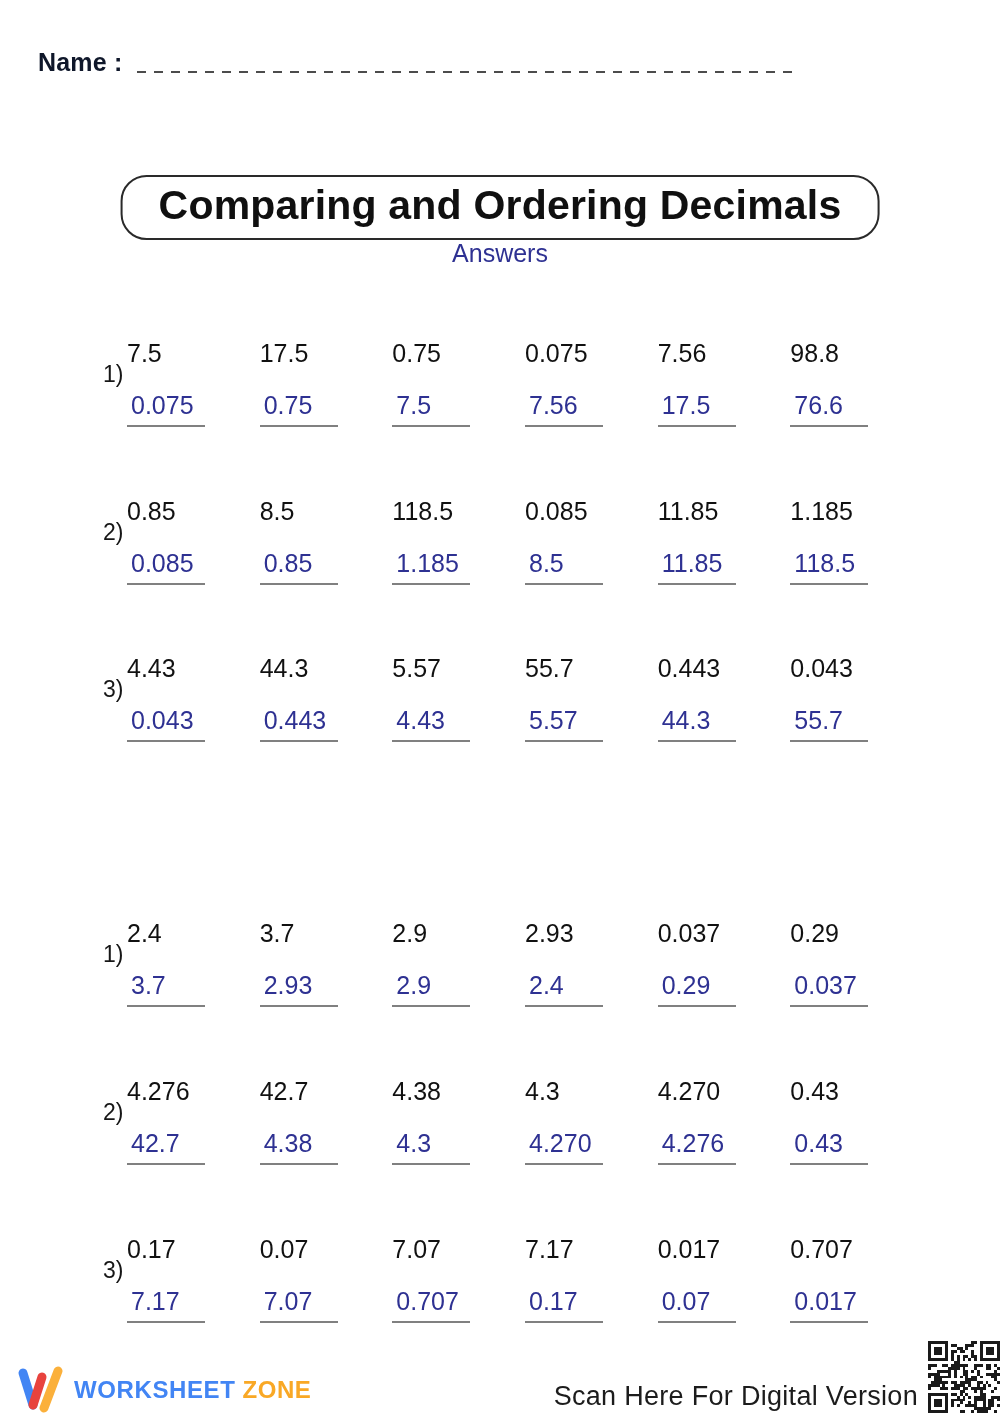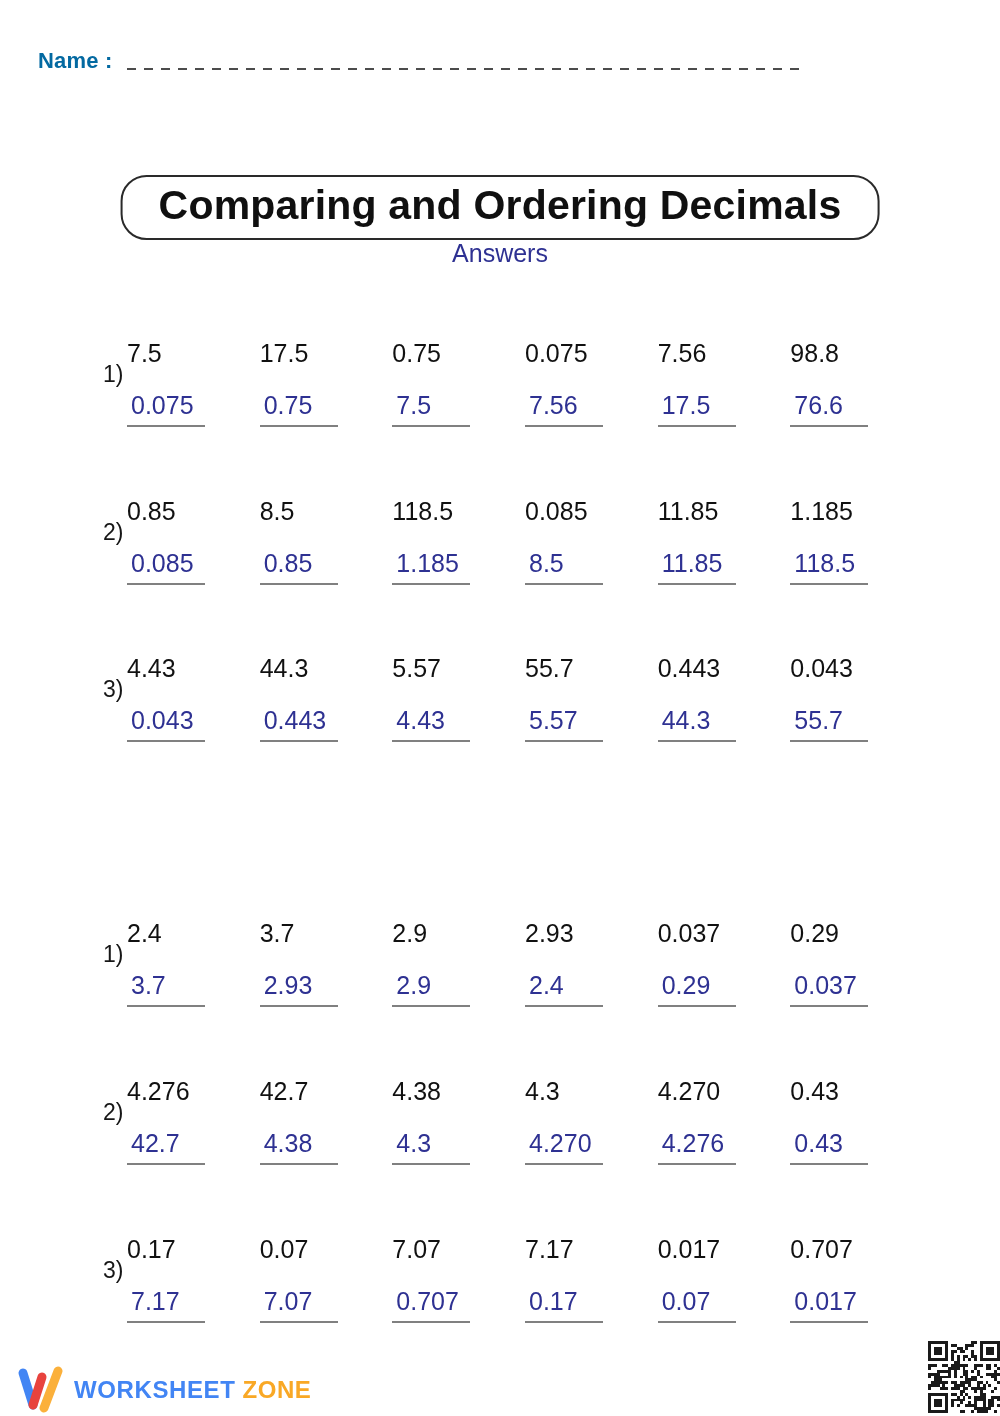--- a/index.html
+++ b/index.html
@@ -14,21 +14,21 @@
   *{box-sizing:border-box;margin:0;padding:0;}
   html,body{background:#fff;}
   body{
     width:1000px;height:1416px;position:relative;overflow:hidden;
     font-family:"Liberation Sans","DejaVu Sans",sans-serif;color:var(--ink);
   }
   .sheet{position:absolute;inset:0;}
 
   
   .field-row{position:absolute;display:flex;align-items:flex-end;}
-  .field-label{font-size:22px;font-weight:700;color:#0369a1;letter-spacing:.2px;white-space:nowrap;}
+  .field-label{font-size:25px;font-weight:700;color:#0f172a;letter-spacing:.2px;white-space:nowrap;}
   .dash-line{
     height:2px;margin-bottom:4px;
     background:repeating-linear-gradient(90deg,#4c4c4c 0 9px,transparent 9px 17px);
   }
   #name-row{top:48px;left:38px;width:762px;}
   #name-row .dash-line{flex:1;margin-left:14px;}
   #score-date-row{top:104px;left:38px;width:762px;}
   #score-line{width:246px;margin-left:14px;}
   #date-label{margin-left:28px;}
   #date-line{flex:1;margin-left:16px;}
@@ -341,20 +341,21 @@
     <svg class="logo-mark" viewBox="0 0 50 48">
       <line x1="7" y1="7" x2="17" y2="39" stroke="var(--logo-blue)" stroke-width="9" stroke-linecap="round"></line>
       <line x1="17" y1="39" x2="26" y2="11" stroke="var(--logo-red)" stroke-width="9" stroke-linecap="round"></line>
       <line x1="28" y1="42" x2="42" y2="5" stroke="var(--logo-yellow)" stroke-width="9" stroke-linecap="round"></line>
     </svg>
     <span class="logo-text">
       <span class="t-worksheet">WORKSHEET</span><span class="t-zone">ZONE</span>
     </span>
   </div>
 
+  <div class="scan-text">Scan Here For Digital Version</div>
 
   <svg class="qr" id="qr-svg" viewBox="0 0 25 25" shape-rendering="crispEdges">
       <rect x="0" y="0" width="1" height="1" fill="#1a1a1a"></rect>
       <rect x="1" y="0" width="1" height="1" fill="#1a1a1a"></rect>
       <rect x="2" y="0" width="1" height="1" fill="#1a1a1a"></rect>
       <rect x="3" y="0" width="1" height="1" fill="#1a1a1a"></rect>
       <rect x="4" y="0" width="1" height="1" fill="#1a1a1a"></rect>
       <rect x="5" y="0" width="1" height="1" fill="#1a1a1a"></rect>
       <rect x="6" y="0" width="1" height="1" fill="#1a1a1a"></rect>
       <rect x="15" y="0" width="1" height="1" fill="#1a1a1a"></rect>

